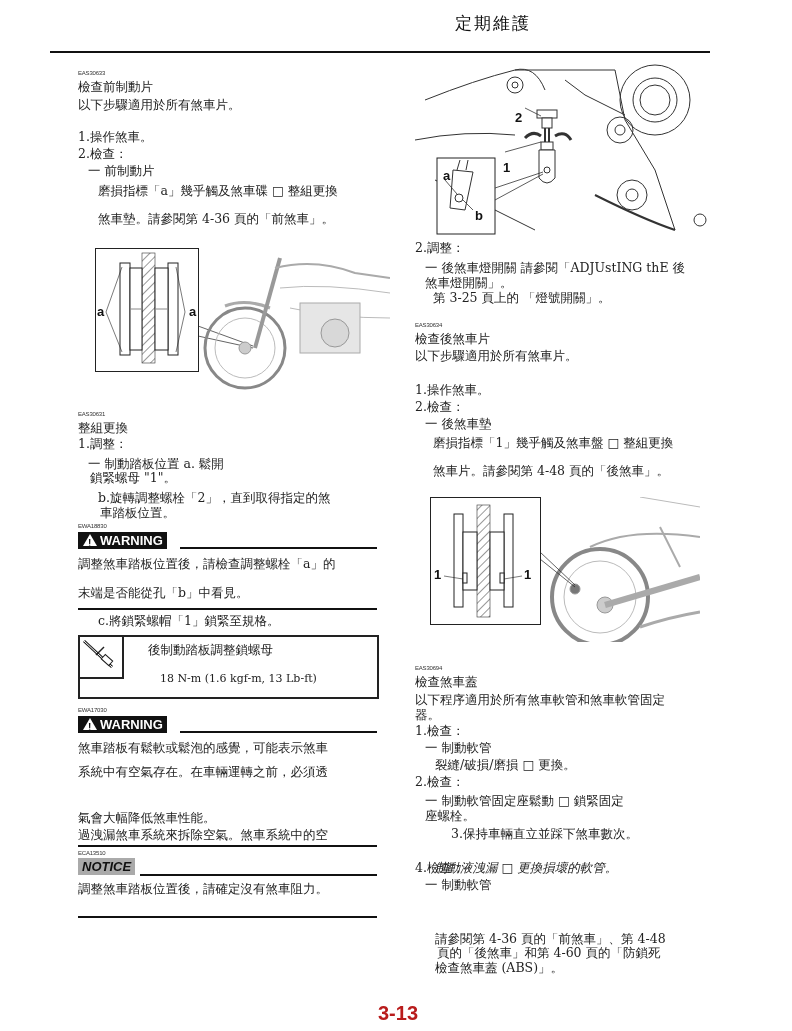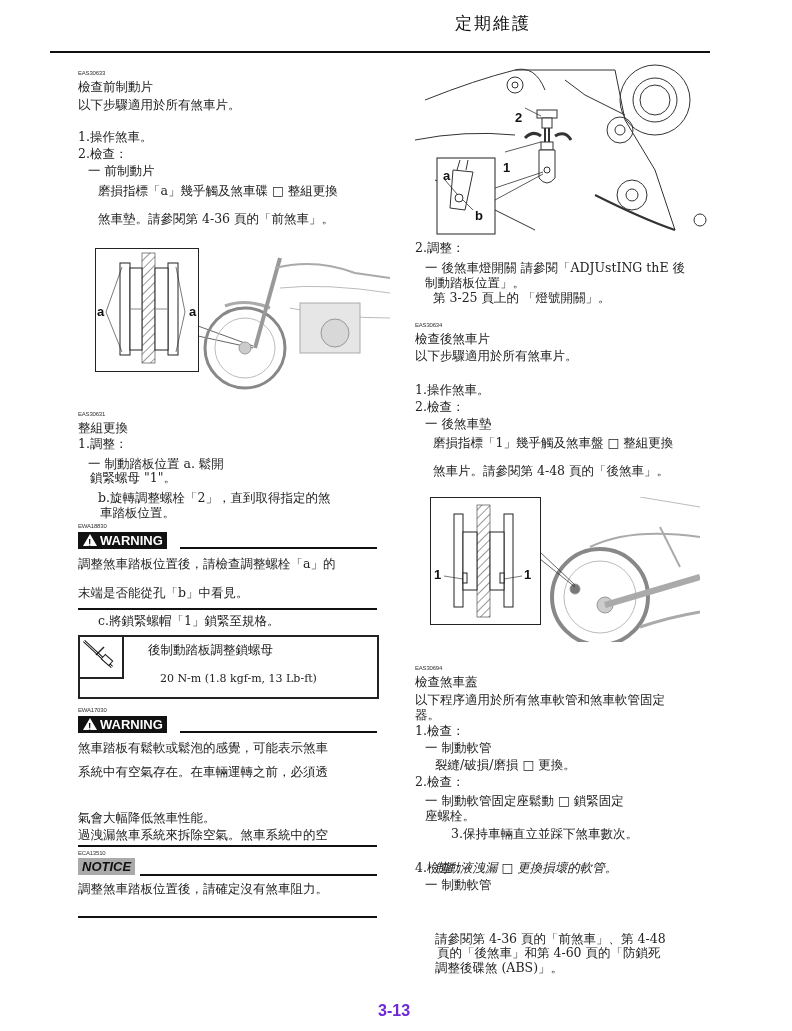--- a/index.html
+++ b/index.html
@@ -7,21 +7,21 @@
   .abs{position:absolute;}
   .hdr-title{left:455px;top:12px;font-size:17px;letter-spacing:2px;color:#111;}
   .hrule{height:2px;background:#111;}
   .code{font-family:"Liberation Sans",sans-serif;font-size:6px;color:#333;letter-spacing:-0.2px;}
   .t{font-size:12.5px;line-height:15px;white-space:nowrap;color:#222;}
   .warn{background:#111;color:#fff;font-family:"Liberation Sans",sans-serif;font-weight:bold;font-size:13px;height:17px;line-height:17px;padding:0 4px 0 22px;}
   .warn .tri{position:absolute;left:5px;top:2px;width:0;height:0;border-left:7px solid transparent;border-right:7px solid transparent;border-bottom:12px solid #fff;}
   .warn .tri:after{content:"!";position:absolute;left:-2px;top:1px;font-size:10px;color:#111;font-weight:bold;}
   .notice{background:#aaa;color:#111;font-family:"Liberation Sans",sans-serif;font-weight:bold;font-style:italic;font-size:13px;height:17px;line-height:17px;padding:0 4px;}
   .spec{border:2px solid #222;}
-  .page-no{font-family:"Liberation Sans",sans-serif;font-weight:bold;font-size:16px;color:#6d28d9;}
+  .page-no{font-family:"Liberation Sans",sans-serif;font-weight:bold;font-size:20px;color:#b91c1c;}
   .lbl{font-family:"Liberation Sans",sans-serif;font-weight:bold;font-size:13px;color:#111;}
 </style>
 </head>
 <body>
 
 <div class="abs hdr-title">定期維護</div>
 <div class="abs hrule" style="left:50px;top:51px;width:422px;"></div>
 <div class="abs hrule" style="left:415px;top:51px;width:295px;"></div>
 
 <div class="abs code" style="left:78px;top:70px;">EAS30633</div>
@@ -101,21 +101,21 @@
 <div class="abs spec" style="left:78px;top:635px;width:297px;height:60px;">
   <div class="abs" style="left:-2px;top:-2px;width:44px;height:42px;border:2px solid #222;border-top:none;border-left:none;">
     <svg width="40" height="40" viewBox="0 0 40 40">
       <line x1="6" y1="6" x2="34" y2="32" stroke="#222" stroke-width="3"></line>
       <line x1="6" y1="6" x2="34" y2="32" stroke="#fff" stroke-width="1"></line>
       <rect x="24" y="22" width="10" height="6" transform="rotate(42 29 25)" fill="#fff" stroke="#222"></rect>
       <line x1="18" y1="20" x2="26" y2="12" stroke="#222" stroke-width="1.5"></line>
     </svg>
   </div>
   <div class="abs t" style="left:68px;top:5px;">後制動踏板調整鎖螺母</div>
-  <div class="abs t" style="left:80px;top:34px;font-size:11px;">20 N-m (1.8 kgf-m, 13 Lb-ft)</div>
+  <div class="abs t" style="left:80px;top:34px;font-size:11px;">18 N-m (1.6 kgf-m, 13 Lb-ft)</div>
 </div>
 
 <div class="abs code" style="left:78px;top:707px;">EWA17030</div>
 <div class="abs warn" style="left:78px;top:716px;">
   <span class="tri"></span>
   <span>WARNING</span>
 </div>
 <div class="abs hrule" style="left:180px;top:731px;width:197px;"></div>
 <div class="abs t" style="left:78px;top:740px;">煞車踏板有鬆軟或鬆泡的感覺，可能表示煞車</div>
 <div class="abs t" style="left:78px;top:764px;">系統中有空氣存在。在車輛運轉之前，必須透</div>
@@ -173,21 +173,21 @@
     </g>
   </svg>
   <div class="abs lbl" style="left:100px;top:50px;">2</div>
   <div class="abs lbl" style="left:88px;top:100px;">1</div>
   <div class="abs lbl" style="left:28px;top:108px;">a</div>
   <div class="abs lbl" style="left:60px;top:148px;">b</div>
 </div>
 
 <div class="abs t" style="left:415px;top:240px;">2.調整：</div>
 <div class="abs t" style="left:425px;top:260px;">一 後煞車燈開關 請參閱「ADJUstING thE 後</div>
-<div class="abs t" style="left:425px;top:275px;">制動踏板位置」。</div>
+<div class="abs t" style="left:425px;top:275px;">煞車燈開關」。</div>
 <div class="abs t" style="left:433px;top:290px;">第 3-25 頁上的 「燈號開關」。</div>
 
 <div class="abs code" style="left:415px;top:322px;">EAS30634</div>
 <div class="abs t" style="left:415px;top:331px;">檢查後煞車片</div>
 <div class="abs t" style="left:415px;top:348px;">以下步驟適用於所有煞車片。</div>
 <div class="abs t" style="left:415px;top:382px;">1.操作煞車。</div>
 <div class="abs t" style="left:415px;top:399px;">2.檢查：</div>
 <div class="abs t" style="left:425px;top:416px;">一 後煞車墊</div>
 <div class="abs t" style="left:433px;top:435px;">磨損指標「1」幾乎觸及煞車盤 □ 整組更換</div>
 <div class="abs t" style="left:433px;top:463px;">煞車片。請參閱第 4-48 頁的「後煞車」。</div>
@@ -236,15 +236,15 @@
 <div class="abs t" style="left:435px;top:757px;">裂縫/破損/磨損 □ 更換。</div>
 <div class="abs t" style="left:415px;top:774px;">2.檢查：</div>
 <div class="abs t" style="left:425px;top:793px;">一 制動軟管固定座鬆動 □ 鎖緊固定</div>
 <div class="abs t" style="left:425px;top:808px;">座螺栓。</div>
 <div class="abs t" style="left:415px;top:826px;margin-left:36px;">3.保持車輛直立並踩下煞車數次。</div>
 <div class="abs t" style="left:415px;top:860px;">4.檢查：</div>
 <div class="abs t" style="left:425px;top:877px;">一 制動軟管</div>
 <div class="abs t" style="left:435px;top:860px;font-style:italic;">制動液洩漏 □ 更換損壞的軟管。</div>
 <div class="abs t" style="left:435px;top:931px;">請參閱第 4-36 頁的「前煞車」、第 4-48</div>
 <div class="abs t" style="left:437px;top:945px;">頁的「後煞車」和第 4-60 頁的「防鎖死</div>
-<div class="abs t" style="left:435px;top:960px;">調整後碟煞 (ABS)」。</div>
+<div class="abs t" style="left:435px;top:960px;">檢查煞車蓋 (ABS)」。</div>
 
 <div class="abs page-no" style="left:378px;top:1002px;">3-13</div>
 
 </body></html>

